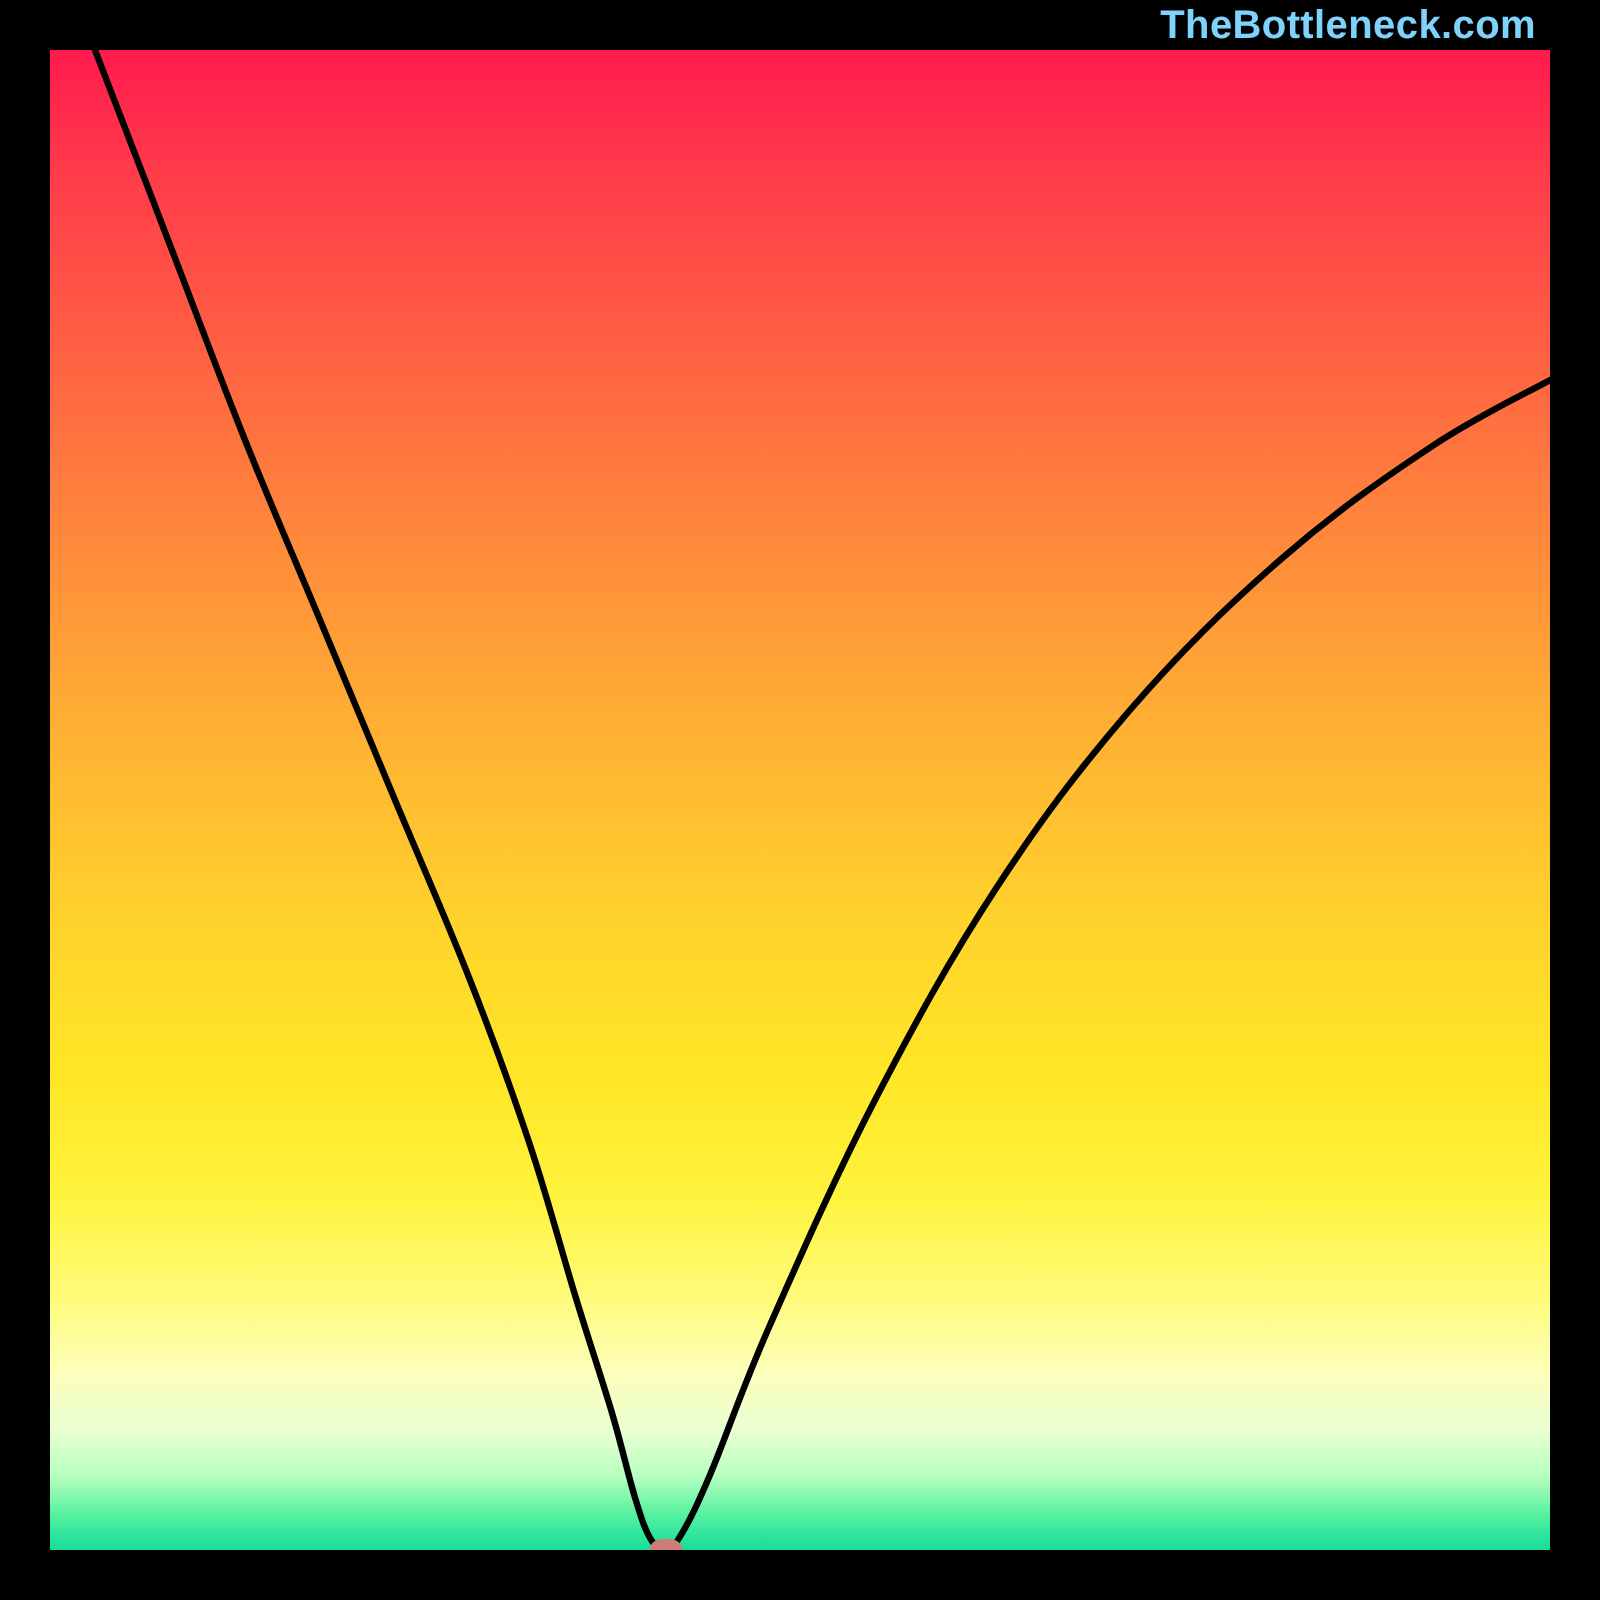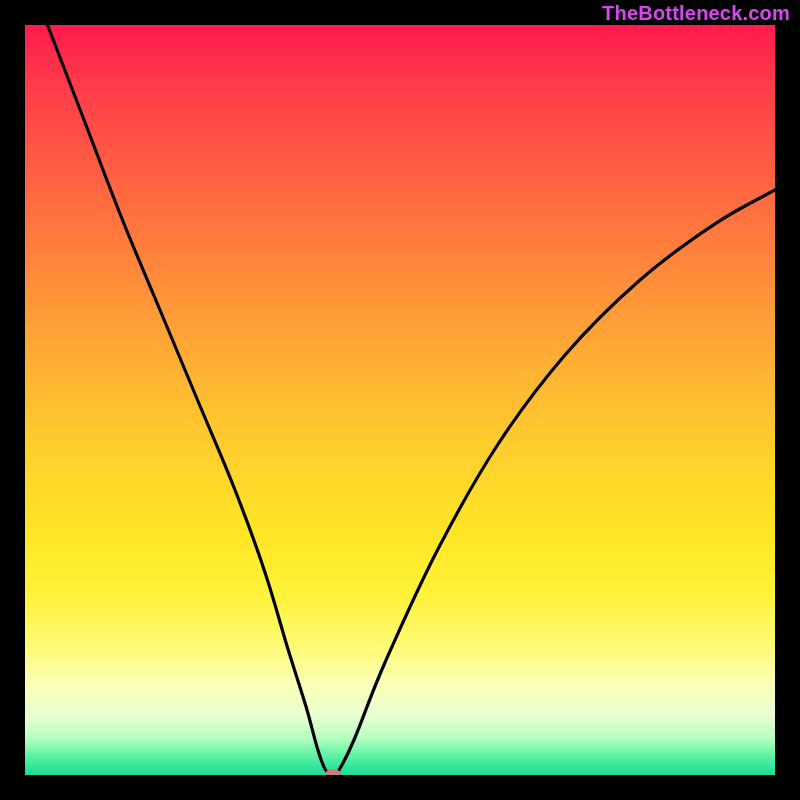--- a/index.html
+++ b/index.html
@@ -61,25 +61,25 @@
     position: absolute;
     width: 16px;
     height: 11px;
     border-radius: 6px / 5px;
     background: #cc7d78;
     transform: translate(-50%, -50%);
   }
   .watermark {
     position: absolute;
     top: 2px;
-    right: 10px;
+    right: 32px;
     font-family: Arial, Helvetica, sans-serif;
     font-size: 20px;
     font-weight: 600;
-    color: #d946ef;
+    color: #7dd3fc;
     letter-spacing: 0.2px;
   }
 </style>
 </head>
 <body>
 
 <div class="frame">
   <div class="plot">
     <div class="gradient"></div>
     <svg class="curve" width="750" height="750" viewBox="0 0 750 750">

